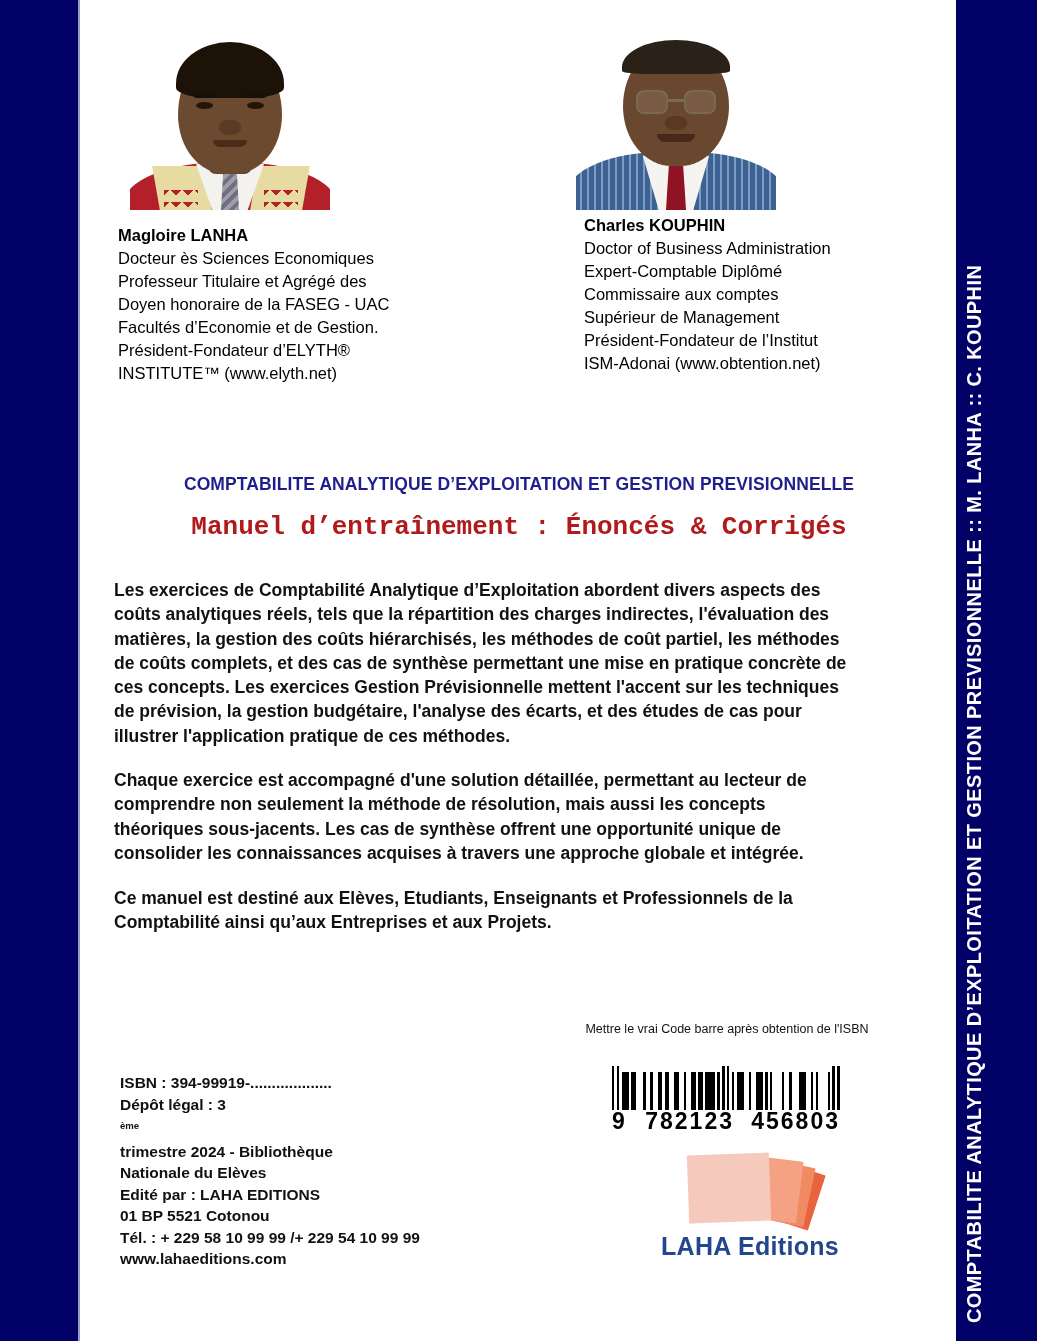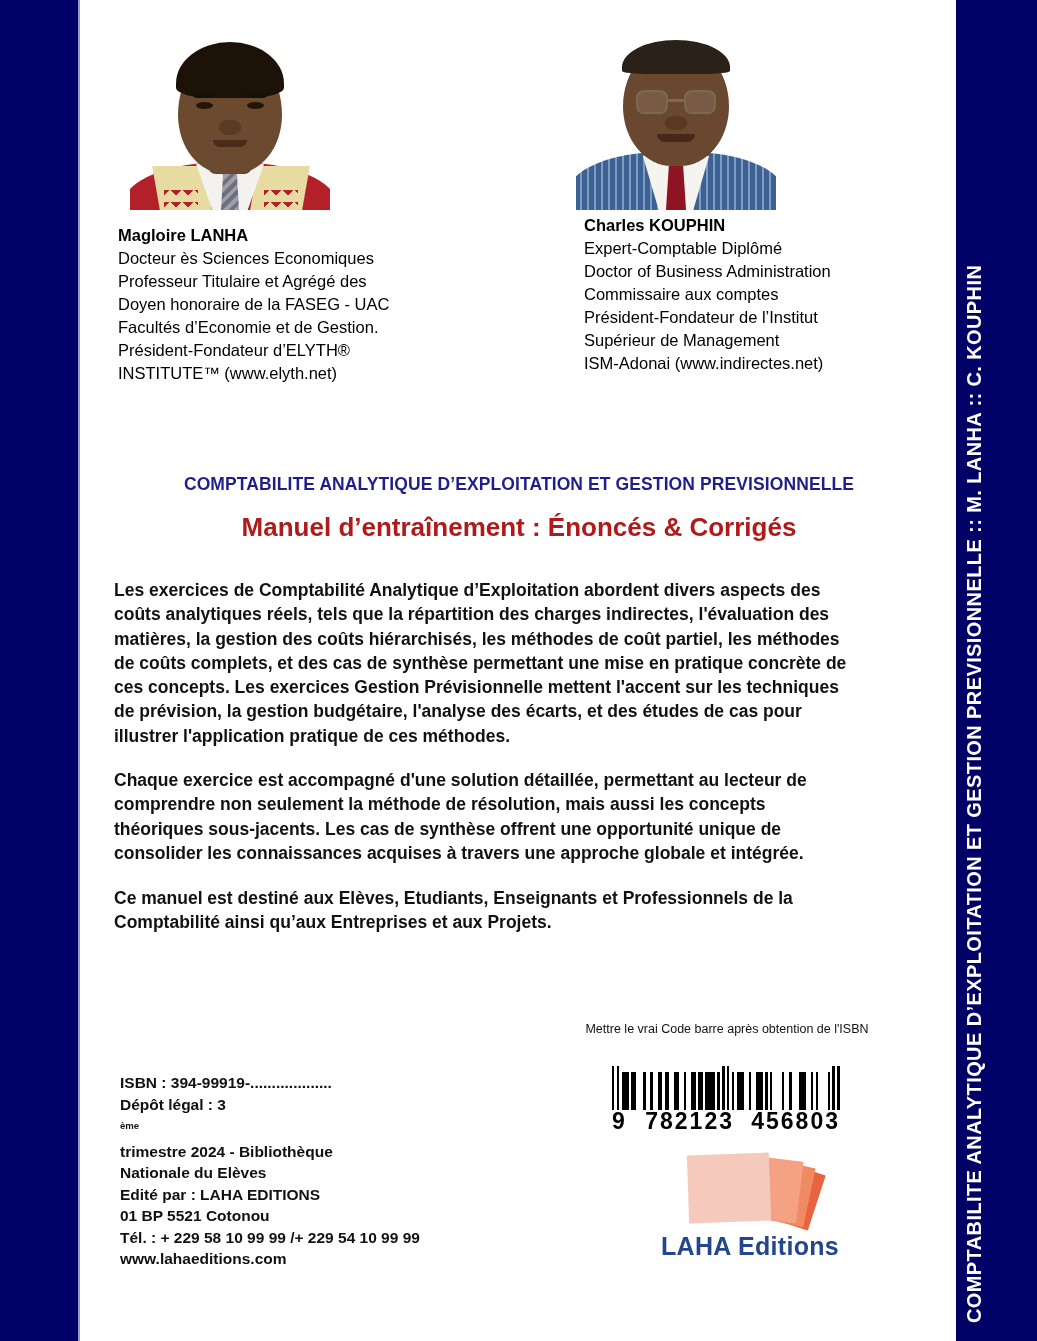--- a/index.html
+++ b/index.html
@@ -220,21 +220,21 @@
     font-size: 17.5px;
     letter-spacing: 0.1px;
     margin-top: 12px;
   }
   .sub-title {
     position: absolute;
     left: 0; top: 512px;
     width: 874px;
     text-align: center;
     color: #B01A1A;
-    font-family: Liberation Sans, sans-serif;
+    font-family: Liberation Mono, monospace;
     font-weight: bold;
     font-size: 26px;
   }
 
   
   .blurb {
     position: absolute;
     left: 32px;
     width: 740px;
     font-family: "Liberation Sans", sans-serif;
@@ -373,26 +373,26 @@
           <div class="p2-head"></div>
           <div class="p2-hair"></div>
           <div class="p2-glass-l"></div>
           <div class="p2-glass-r"></div>
           <div class="p2-bridge"></div>
           <div class="p2-nose"></div>
           <div class="p2-mouth"></div>
         </div>
         <div class="bio bio-right">
           <span class="bio-name">Charles KOUPHIN</span>
+          <span class="bio-line">Doctor of Business Administration</span>
           <span class="bio-line">Expert-Comptable Diplômé</span>
-          <span class="bio-line">Doctor of Business Administration</span>
           <span class="bio-line">Commissaire aux comptes</span>
+          <span class="bio-line">Supérieur de Management</span>
           <span class="bio-line">Président-Fondateur de l’Institut</span>
-          <span class="bio-line">Supérieur de Management</span>
-          <span class="bio-line">ISM-Adonai (www.indirectes.net)</span>
+          <span class="bio-line">ISM-Adonai (www.obtention.net)</span>
         </div>
       </div>
     </div>
 
     <div class="main-title">COMPTABILITE ANALYTIQUE D’EXPLOITATION ET GESTION PREVISIONNELLE</div>
     <div class="sub-title">Manuel d’entraînement : Énoncés &amp; Corrigés</div>
 
     <div class="blurb para1">Les exercices de Comptabilité Analytique d’Exploitation abordent divers aspects des coûts analytiques réels, tels que la répartition des charges indirectes, l'évaluation des matières, la gestion des coûts hiérarchisés, les méthodes de coût partiel, les méthodes de coûts complets, et des cas de synthèse permettant une mise en pratique concrète de ces concepts. Les exercices Gestion Prévisionnelle mettent l'accent sur les techniques de prévision, la gestion budgétaire, l'analyse des écarts, et des études de cas  pour illustrer l'application pratique de ces méthodes.</div>
     <div class="blurb para2">Chaque exercice est accompagné d'une solution détaillée, permettant au lecteur de comprendre non seulement la méthode de résolution, mais aussi les concepts théoriques sous-jacents. Les cas de synthèse offrent une opportunité unique de consolider les connaissances acquises à travers une approche globale et intégrée.</div>
     <div class="blurb para3">Ce manuel est destiné aux  Elèves, Etudiants, Enseignants et Professionnels de la Comptabilité ainsi qu’aux Entreprises et aux Projets.</div>

